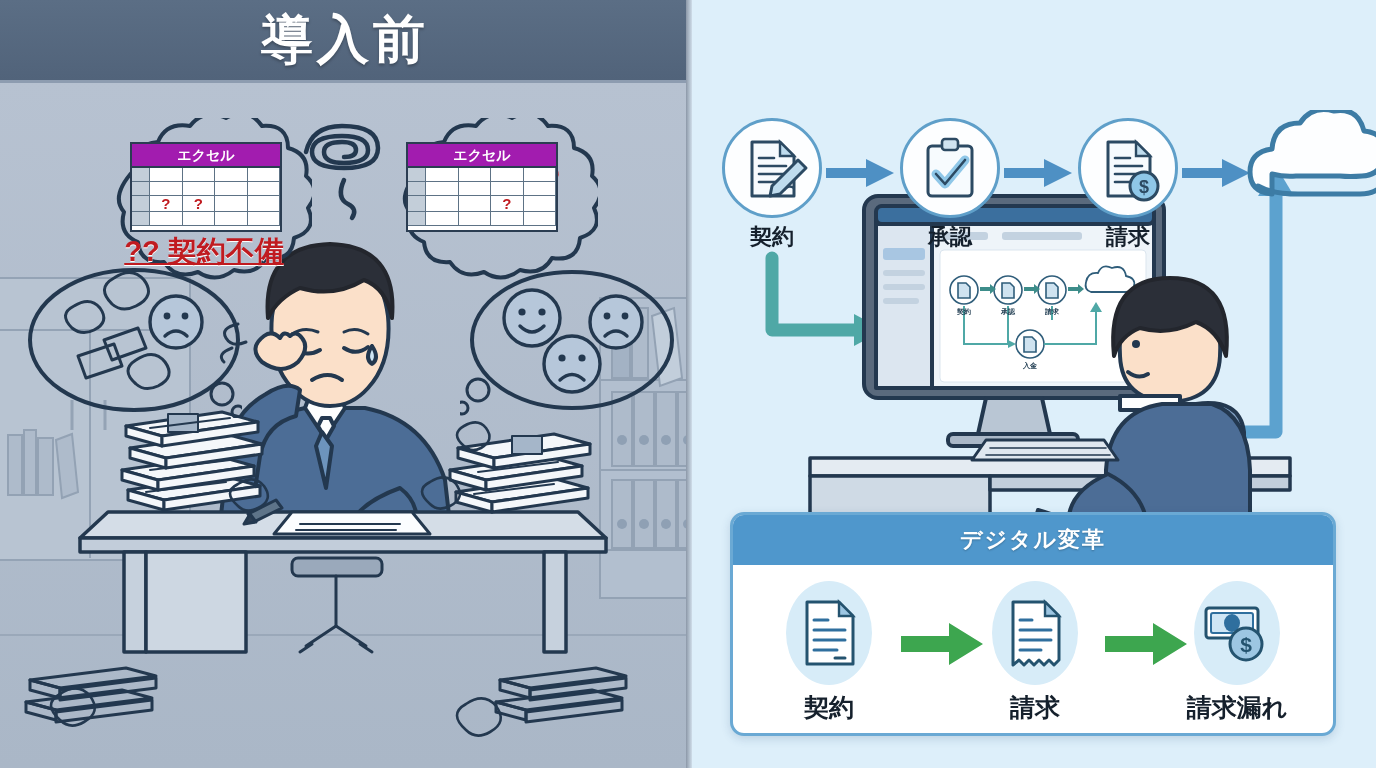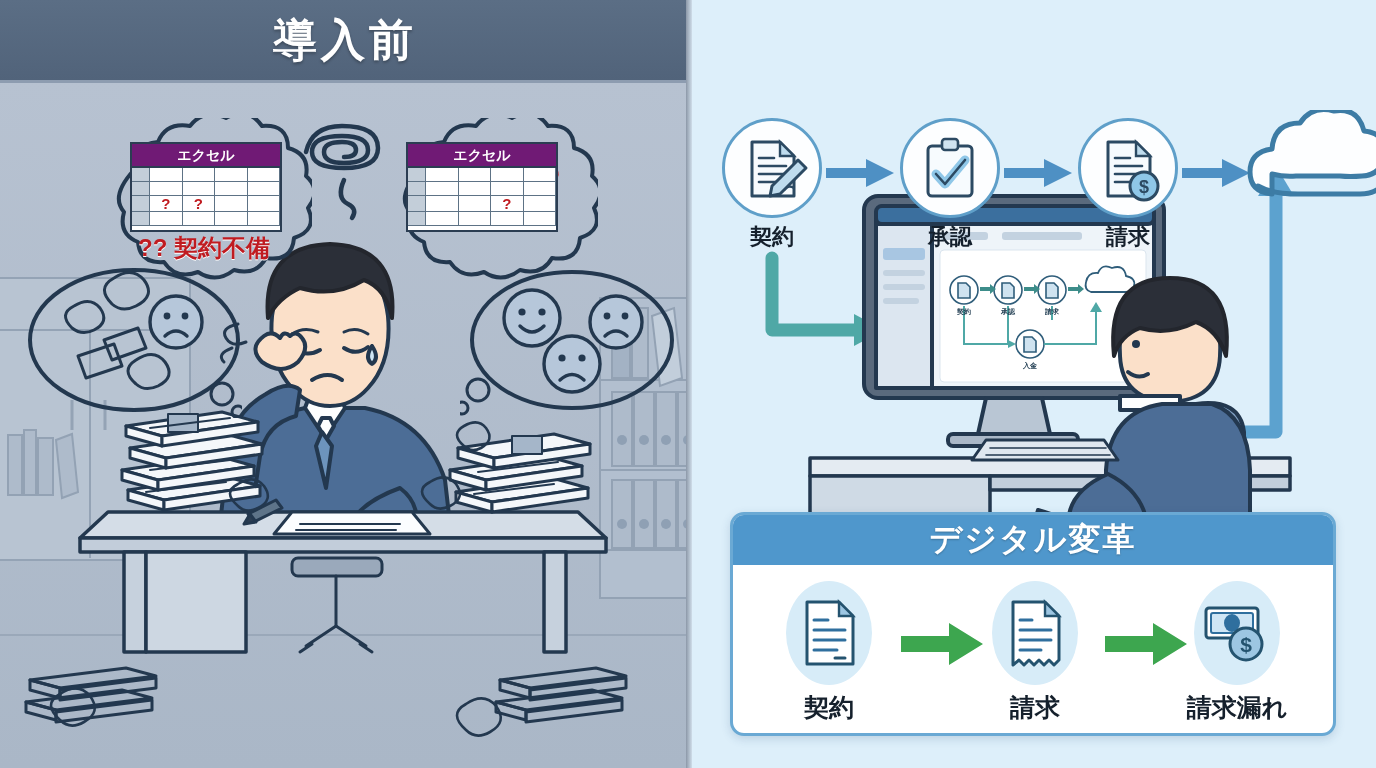--- a/index.html
+++ b/index.html
@@ -7,50 +7,50 @@
   .stage{position:relative;width:1376px;height:768px;overflow:hidden;}
 
   
   .panel{position:absolute;top:0;height:768px;overflow:hidden;}
   .panel-left{left:0;width:690px;background:linear-gradient(180deg,#b9c4d2 0%,#aebbcb 55%,#b4c0ce 100%);}
   .panel-right{left:690px;width:686px;background:#ddeffa;}
 
   .hdr{position:absolute;left:0;top:0;width:100%;height:80px;display:flex;align-items:center;justify-content:center;}
   .hdr-left{background:linear-gradient(180deg,#5b6e85 0%,#51637a 100%);border-bottom:3px solid #8d9cb0;}
   .hdr-right{background:linear-gradient(180deg,#569cd0 0%,#4e93c8 100%);border-bottom:3px solid #9fc9e4;}
-  .hdr-title{color:#fff;font-size:44px;font-weight:bold;letter-spacing:4px;text-shadow:0 2px 3px rgba(0,0,0,.28);}
+  .hdr-title{color:#fff;font-size:52px;font-weight:bold;letter-spacing:4px;text-shadow:0 2px 3px rgba(0,0,0,.28);}
   .divider{position:absolute;left:686px;top:0;width:6px;height:768px;background:linear-gradient(90deg,#8c98a8,#cfdde9);z-index:30;}
 
   
   .ink{stroke:#23384f;fill:none;stroke-linecap:round;stroke-linejoin:round;}
 
   
   .bg-l{position:absolute;left:0;top:80px;width:690px;height:688px;}
 
   
   .bub{position:absolute;}
   .bub-txt{position:absolute;width:100%;text-align:center;color:#c01b20;font-weight:bold;text-shadow:0 1px 0 #fff;}
   .xls{position:absolute;border:2px solid #2b3d52;background:#fff;}
-  .xls-hd{background:#701a75;color:#fff;text-align:center;font-weight:bold;border-bottom:2px solid #2b3d52;}
+  .xls-hd{background:#a21caf;color:#fff;text-align:center;font-weight:bold;border-bottom:2px solid #2b3d52;}
   .xls-grid{display:grid;}
   .xls-c{border-right:1px solid #5d7285;border-bottom:1px solid #5d7285;background:#fff;position:relative;}
   .xls-c.gray{background:#c3ced9;}
   .qm{position:absolute;left:0;top:50%;transform:translateY(-54%);width:100%;text-align:center;color:#c01b20;font-weight:bold;}
 
   
   .flowtop{position:absolute;}
   .node{position:absolute;}
   .node-circ{position:absolute;border-radius:50%;background:#fdfeff;border:3px solid #5f9fc9;box-sizing:border-box;}
   .node-lbl{position:absolute;width:120px;text-align:center;font-weight:bold;color:#15202c;font-size:22px;}
 
   
   .card{position:absolute;left:730px;top:512px;width:600px;height:218px;border-radius:14px;background:#fff;
         border:3px solid #6aa9d4;box-shadow:0 3px 10px rgba(40,80,120,.18);overflow:hidden;}
   .card-hd{height:50px;background:#4f97cc;display:flex;align-items:center;justify-content:center;}
-  .card-hd span{color:#fff;font-size:32px;font-weight:bold;letter-spacing:2px;text-shadow:0 1px 2px rgba(0,0,0,.25);}
+  .card-hd span{color:#fff;font-size:22px;font-weight:bold;letter-spacing:2px;text-shadow:0 1px 2px rgba(0,0,0,.25);}
   .card-body{position:relative;height:168px;}
   .c-item{position:absolute;top:16px;width:120px;text-align:center;}
   .c-oval{width:86px;height:104px;border-radius:50%;background:#d7ecf8;margin:0 auto;position:relative;}
   .c-lab{margin-top:6px;font-size:25px;font-weight:bold;color:#15202c;}
   .garrow{position:absolute;top:56px;}
 
   .scr-lbl{font-size:7px;font-weight:bold;fill:#1d3a4f;}
 </style>
 </head>
 <body>
@@ -274,21 +274,21 @@
             </div>
           <div class="xls-c"></div>
             <div class="xls-c"></div>
           <div class="xls-c gray"></div>
             <div class="xls-c"></div>
             <div class="xls-c"></div>
             <div class="xls-c"></div>
             <div class="xls-c"></div>
         </div>
       </div>
-      <div class="bub-txt" style="top:114px;font-size:24px;">?? 契約不備</div>
+      <div class="bub-txt" style="top:114px;font-size:29px;text-decoration:underline;">?? 契約不備</div>
     </div>
 
     <div class="bub" style="left:382px;top:118px;width:216px;height:170px;">
       <svg style="position:absolute;inset:0;width:100%;height:100%;" viewBox="0 0 216 170">
         <path class="ink" stroke-width="4" fill="#fdfeff" d="M38 52 q-2 -26 24 -28 q8 -20 32 -16 q14 -18 36 -8 q22 -12 36 8 q26 -2 26 22 q22 6 18 28 q16 14 2 32 q10 22 -14 30 q-2 24 -28 20 q-10 18 -32 12 q-18 14 -36 2 q-22 8 -34 -10 q-24 2 -26 -20 q-20 -8 -14 -30 q-14 -16 10 -42 z"></path>
         <path d="M150 48 q18 -8 24 4 q4 10 -10 12 q-12 2 -10 -6 q2 -8 14 -4" stroke="#c01b20" stroke-width="3.4" fill="none" stroke-linecap="round"></path>
         <path d="M150 62 q14 6 24 0 M150 70 q12 6 20 1" stroke="#c01b20" stroke-width="3" fill="none" stroke-linecap="round"></path>
       </svg>
       <div class="xls" style="left:24px;top:24px;width:148px;height:86px;">
         <div class="xls-hd" style="height:22px;line-height:22px;font-size:14px;">エクセル</div>

